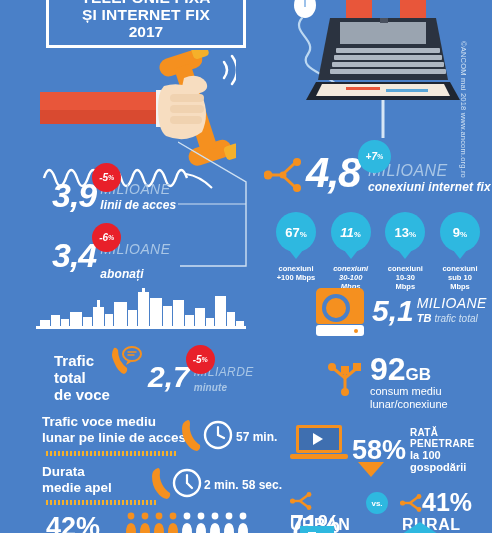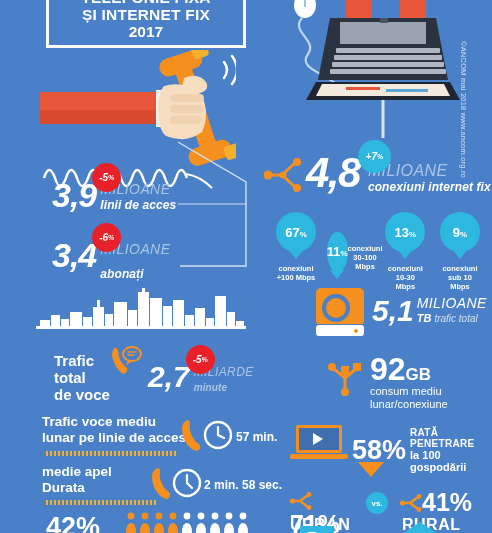--- a/index.html
+++ b/index.html
@@ -257,21 +257,21 @@
     <div style="display:flex;flex-direction:column;align-items:center;width:48px;">
       <div class="pin">
         <span class="pin-val"><span>67</span><small>%</small></span>
       </div>
       <div class="pin-cap" style="margin-top:12px;">
         <div>conexiuni</div>
         <div>+100 Mbps</div>
       </div>
     </div>
 
-    <div style="display:flex;flex-direction:row;align-items:center;width:48px;">
+    <div style="display:flex;flex-direction:column;align-items:center;width:48px;font-style:italic;">
       <div class="pin">
         <span class="pin-val"><span>11</span><small>%</small></span>
       </div>
       <div class="pin-cap" style="margin-top:12px;">
         <div>conexiuni</div>
         <div>30-100</div>
         <div>Mbps</div>
       </div>
     </div>
 
@@ -374,22 +374,22 @@
   <div class="abs" style="left:203px;top:420px;width:30px;height:30px;">
     <svg width="30" height="30" viewBox="0 0 30 30">
       <circle cx="15" cy="15" r="13" fill="none" stroke="#ffffff" stroke-width="2.4"></circle>
       <line x1="15" y1="15" x2="15" y2="7" stroke="#ffffff" stroke-width="2.2" stroke-linecap="round"></line>
       <line x1="15" y1="15" x2="21" y2="18" stroke="#ffffff" stroke-width="2.2" stroke-linecap="round"></line>
     </svg>
   </div>
   <div class="abs val-white" style="left:236px;top:430px;">57 min.</div>
 
   <div class="abs" style="left:42px;top:464px;">
+    <div class="lbl-bold-sm">Durata</div>
     <div class="lbl-bold-sm">medie apel</div>
-    <div class="lbl-bold-sm">Durata</div>
   </div>
   <div class="abs dots-line" style="left:46px;top:500px;width:110px;"></div>
 
   <div class="abs" style="left:150px;top:466px;width:26px;height:34px;">
     <svg width="26" height="34" viewBox="0 0 26 34">
       <path d="M8 2 q-6 2 -6 8 q0 10 5 16 q4 6 10 7 q4 -2 3 -6 q-5 -3 -8 -9 q-3 -6 -2 -12 q0 -4 -2 -4z" fill="#f5901f"></path>
     </svg>
   </div>
 
   <div class="abs" style="left:172px;top:468px;width:30px;height:30px;">

